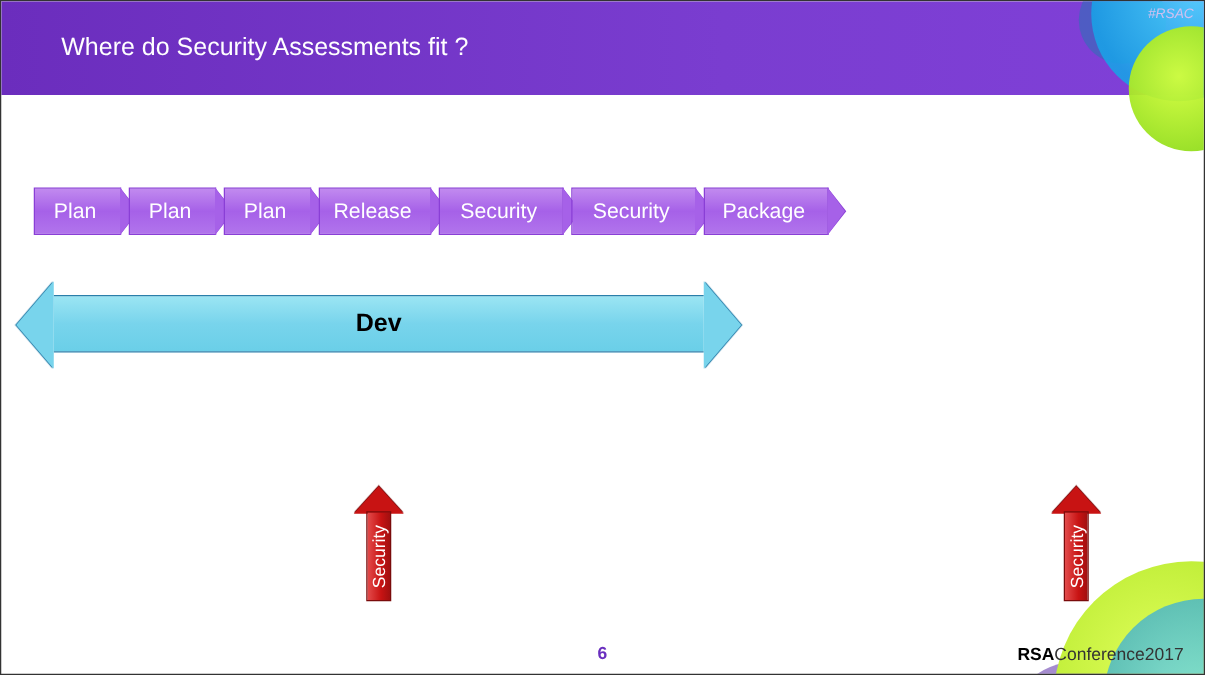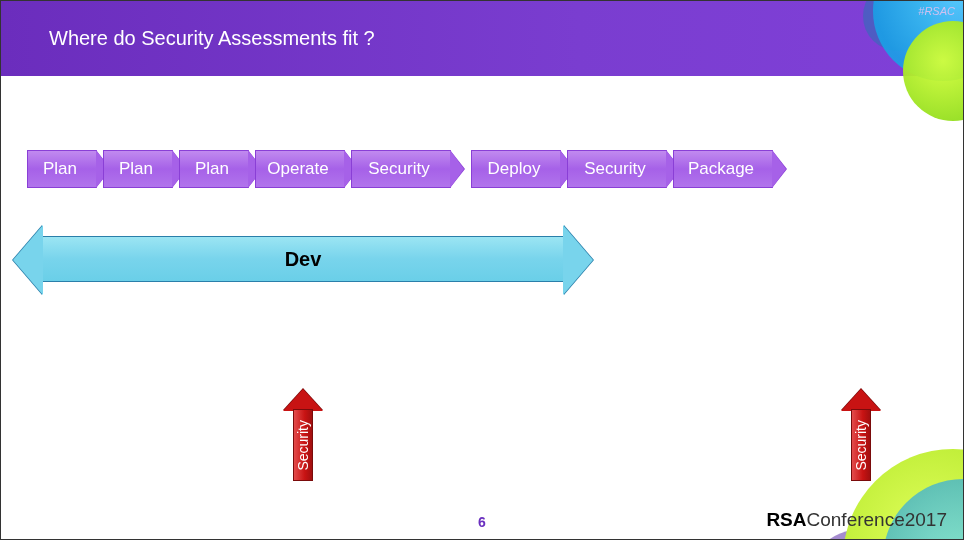--- a/index.html
+++ b/index.html
@@ -172,21 +172,21 @@
   }
   .page-num {
     color: #6a2fbf;
     font-size: 14px;
     font-weight: 600;
   }
   .conf {
     position: absolute;
     right: 16px;
     bottom: 8px;
-    font-size: 19px;
+    font-size: 14px;
     color: #333;
   }
   .conf b { color: #000; font-weight: 700; }
 
   .footer-deco {
     position: absolute;
     right: -60px;
     bottom: -90px;
     width: 260px;
     height: 260px;
@@ -215,27 +215,24 @@
     <div class="stage w-s">
         <span>Plan</span>
       </div>
     <div class="stage w-s">
         <span>Plan</span>
       </div>
     <div class="stage w-s">
         <span>Plan</span>
       </div>
     <div class="stage w-m">
-        <span>Operate</span>
+        <span>Release</span>
       </div>
     <div class="stage w-l">
         <span>Security</span>
-      </div>
-    <div class="stage w-m" style="margin-left:14px">
-        <span>Deploy</span>
       </div>
     <div class="stage w-l">
         <span>Security</span>
       </div>
     <div class="stage w-l">
         <span>Package</span>
       </div>
   </div>
 
   <div class="arrows-row">

